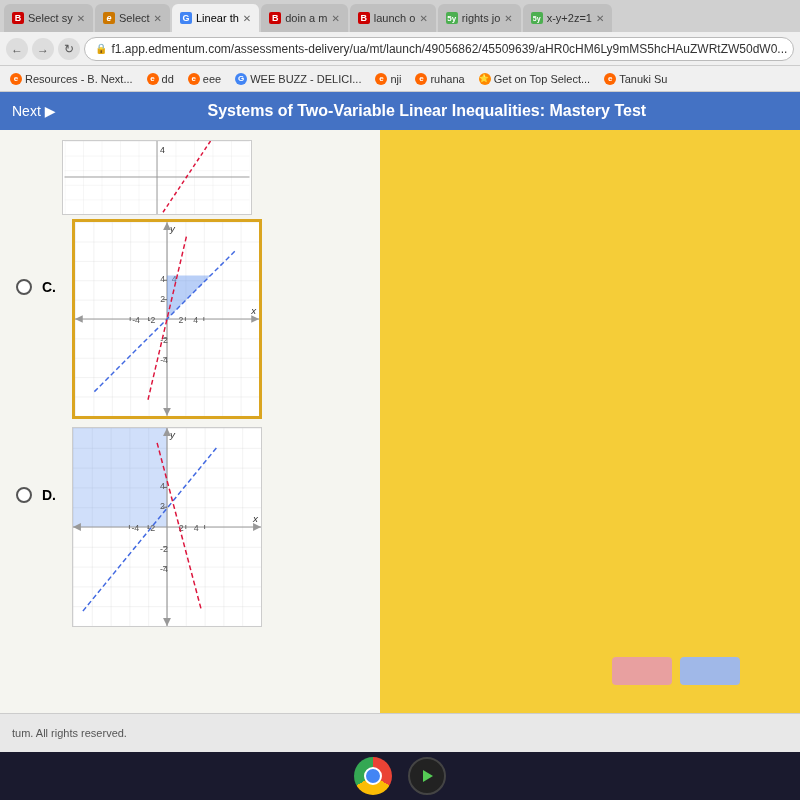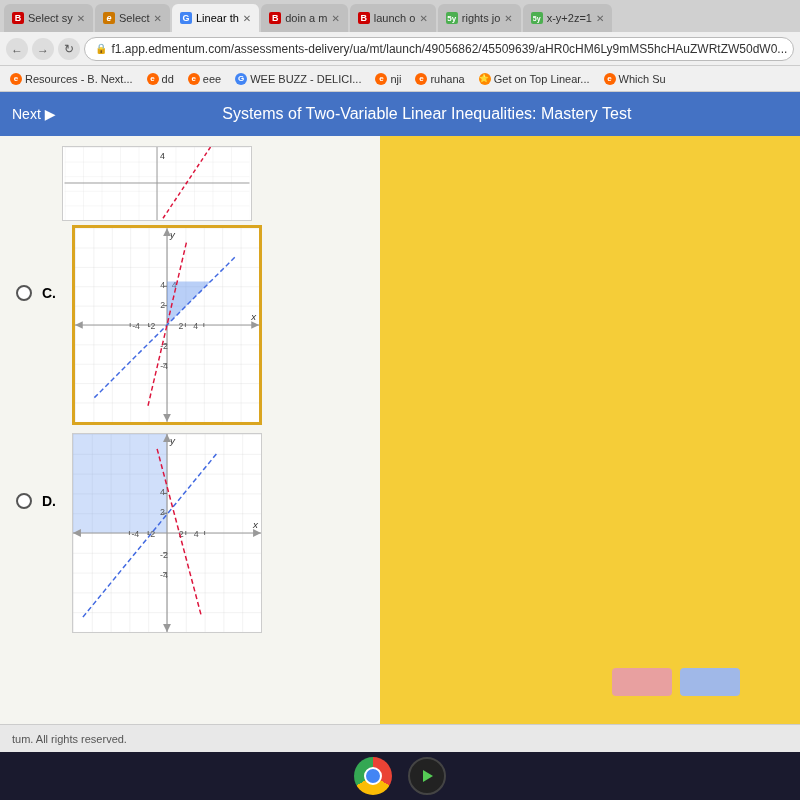--- a/index.html
+++ b/index.html
@@ -145,27 +145,27 @@
       color: white;
       flex-shrink: 0;
     }
 
     
     .page-header {
       background: #4472C4;
       color: white;
       display: flex;
       align-items: center;
-      height: 44px;
+      height: 38px;
       padding: 0 12px;
       gap: 10px;
     }
     .page-header-title {
       font-size: 16px;
-      font-weight: 400;
+      font-weight: 700;
       flex: 1;
       text-align: center;
     }
     .next-btn {
       background: transparent;
       border: none;
       color: white;
       font-size: 14px;
       cursor: pointer;
       display: flex;
@@ -248,21 +248,21 @@
       height: 100%;
     }
 
     
     .footer {
       background: #e8e8e8;
       border-top: 1px solid #ccc;
       padding: 4px 12px;
       font-size: 11px;
       color: #555;
-      height: 28px;
+      height: 39px;
       display: flex;
       align-items: center;
     }
 
     
     .taskbar {
       background: #1a1a2e;
       height: 48px;
       display: flex;
       align-items: center;
@@ -411,25 +411,25 @@
     <div class="bookmark-item">
       <div class="bm-icon" style="background:#ff6600;">e</div>
       <span>nji</span>
     </div>
     <div class="bookmark-item">
       <div class="bm-icon" style="background:#ff6600;">e</div>
       <span>ruhana</span>
     </div>
     <div class="bookmark-item">
       <div class="bm-icon" style="background:#ff8800;">⭐</div>
-      <span>Get on Top Linear...</span>
+      <span>Get on Top Select...</span>
     </div>
     <div class="bookmark-item">
       <div class="bm-icon" style="background:#ff6600;">e</div>
-      <span>Which Su</span>
+      <span>Tanuki Su</span>
     </div>
   </div>
 
   <div class="page-header">
     <button class="next-btn">
       <span>Next</span> ▶
     </button>
     <span class="page-header-title">Systems of Two-Variable Linear Inequalities: Mastery Test</span>
   </div>
 

